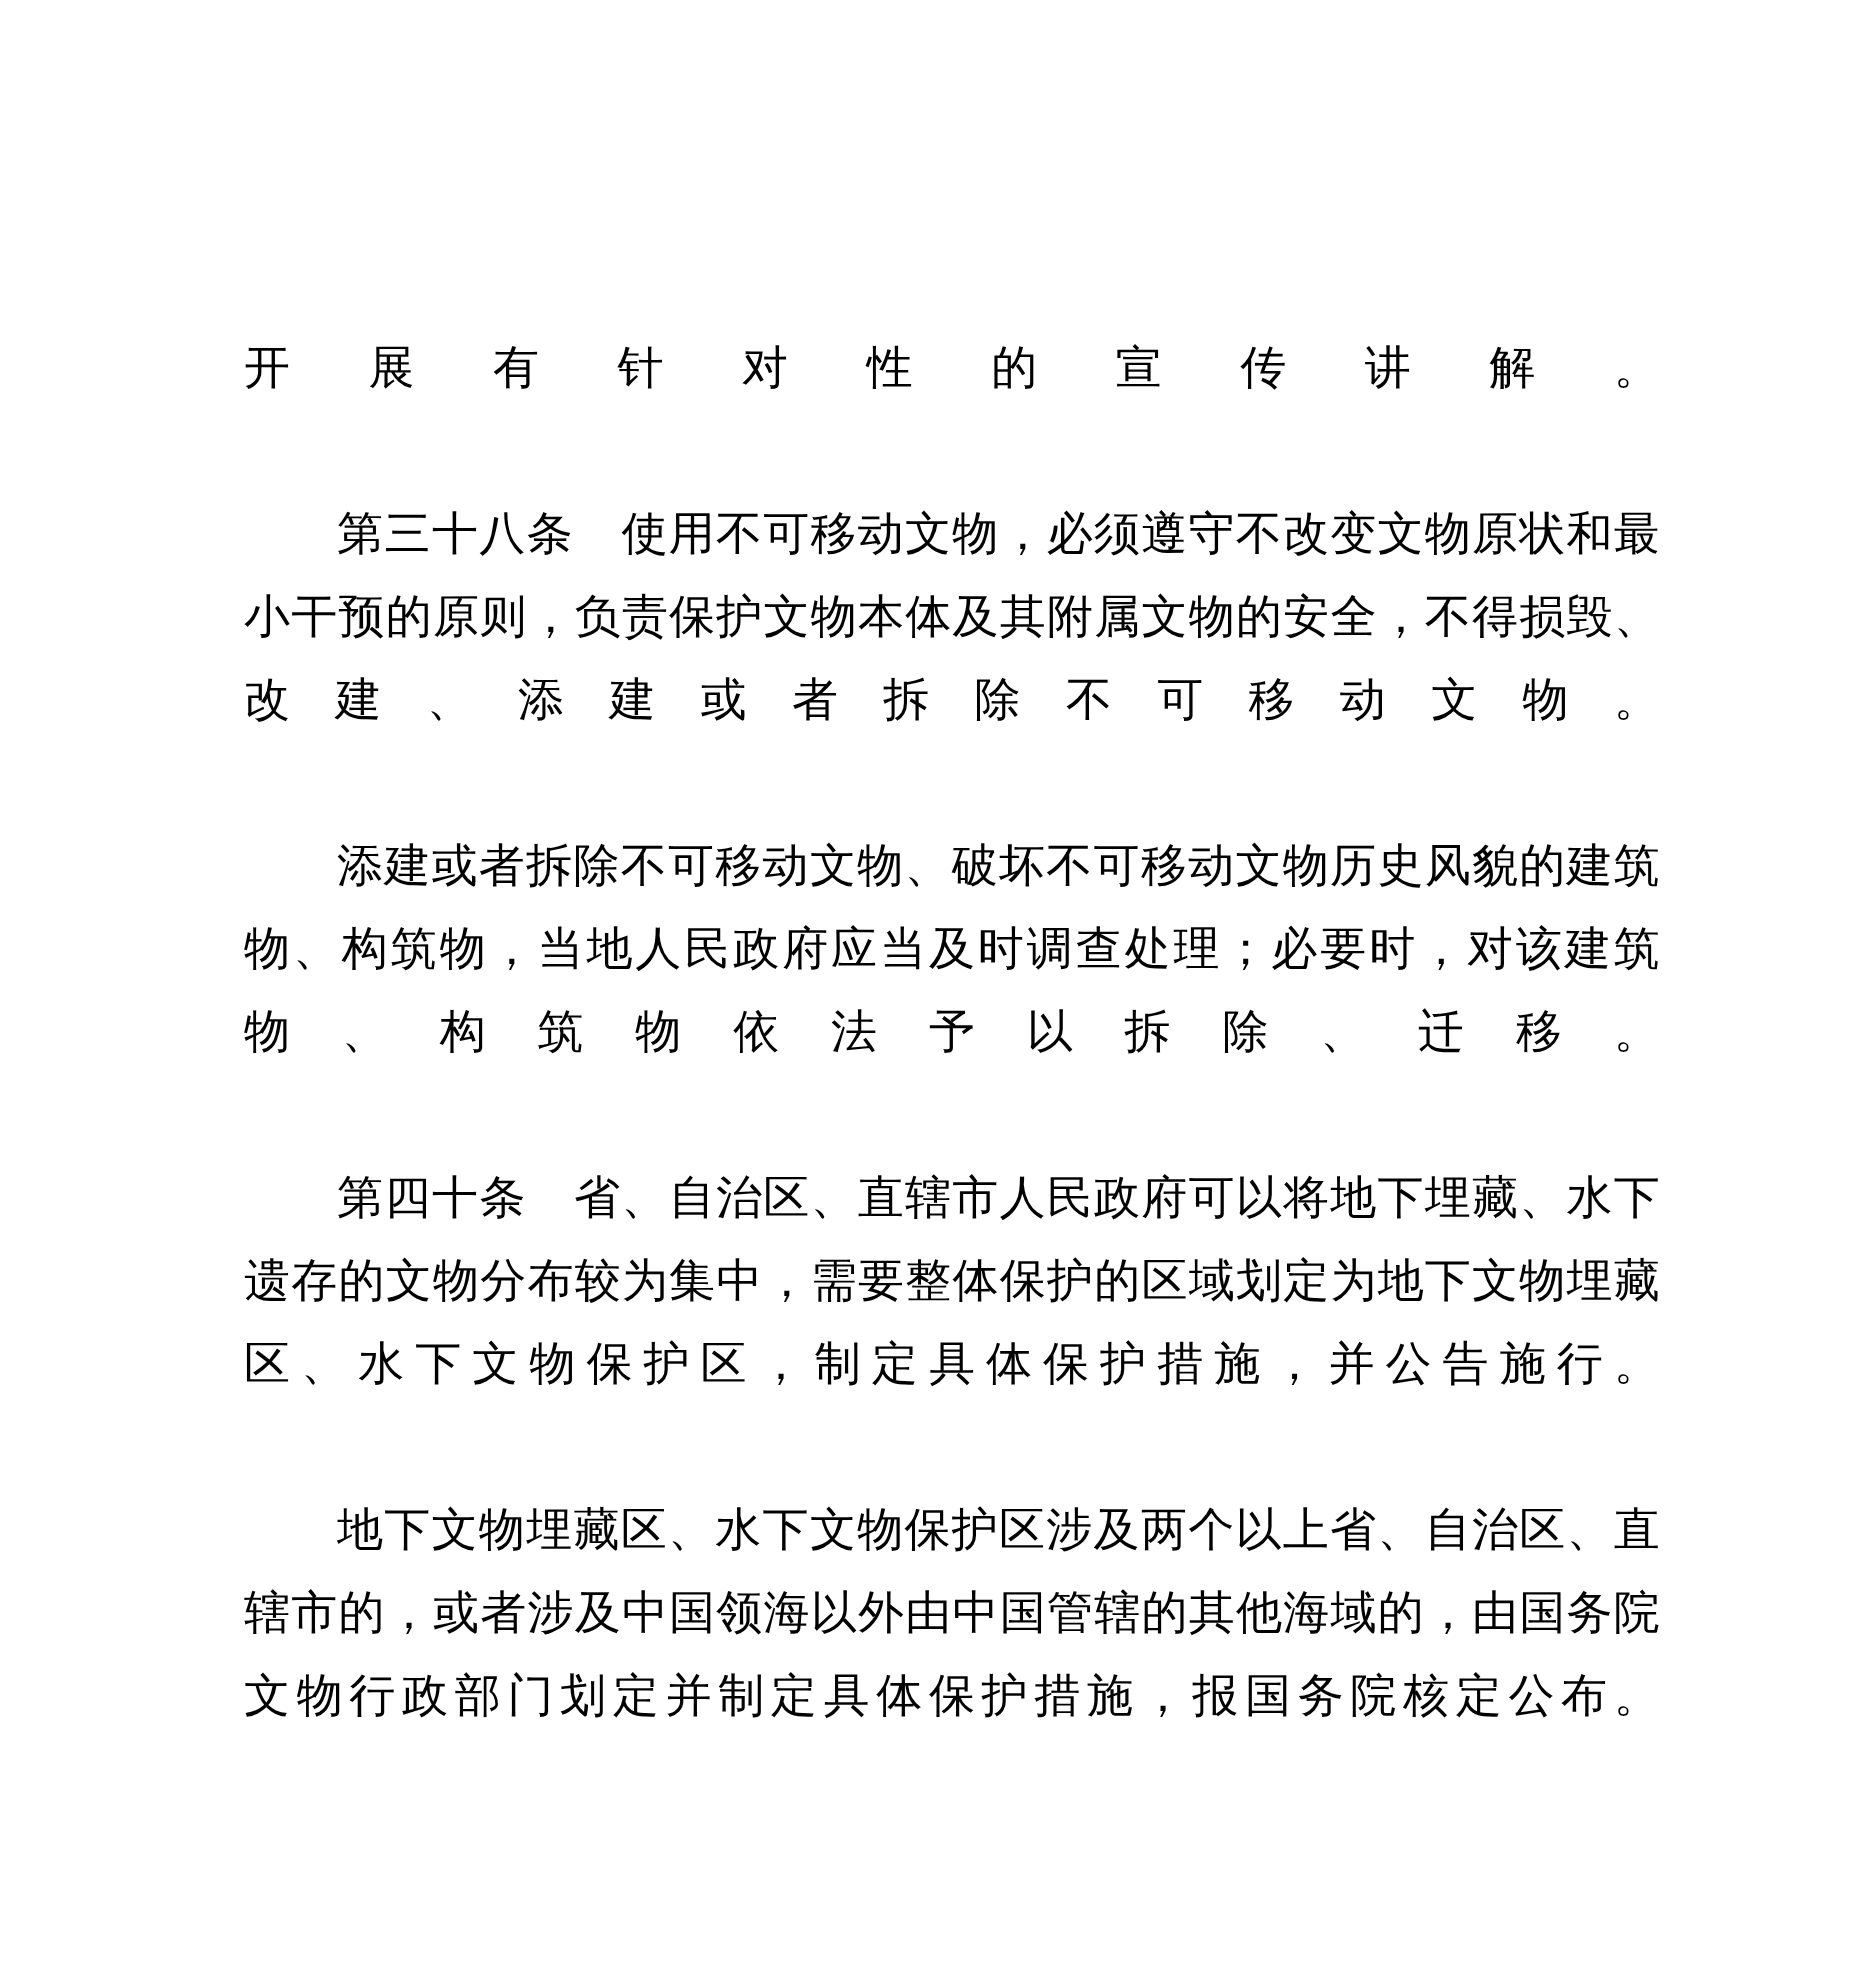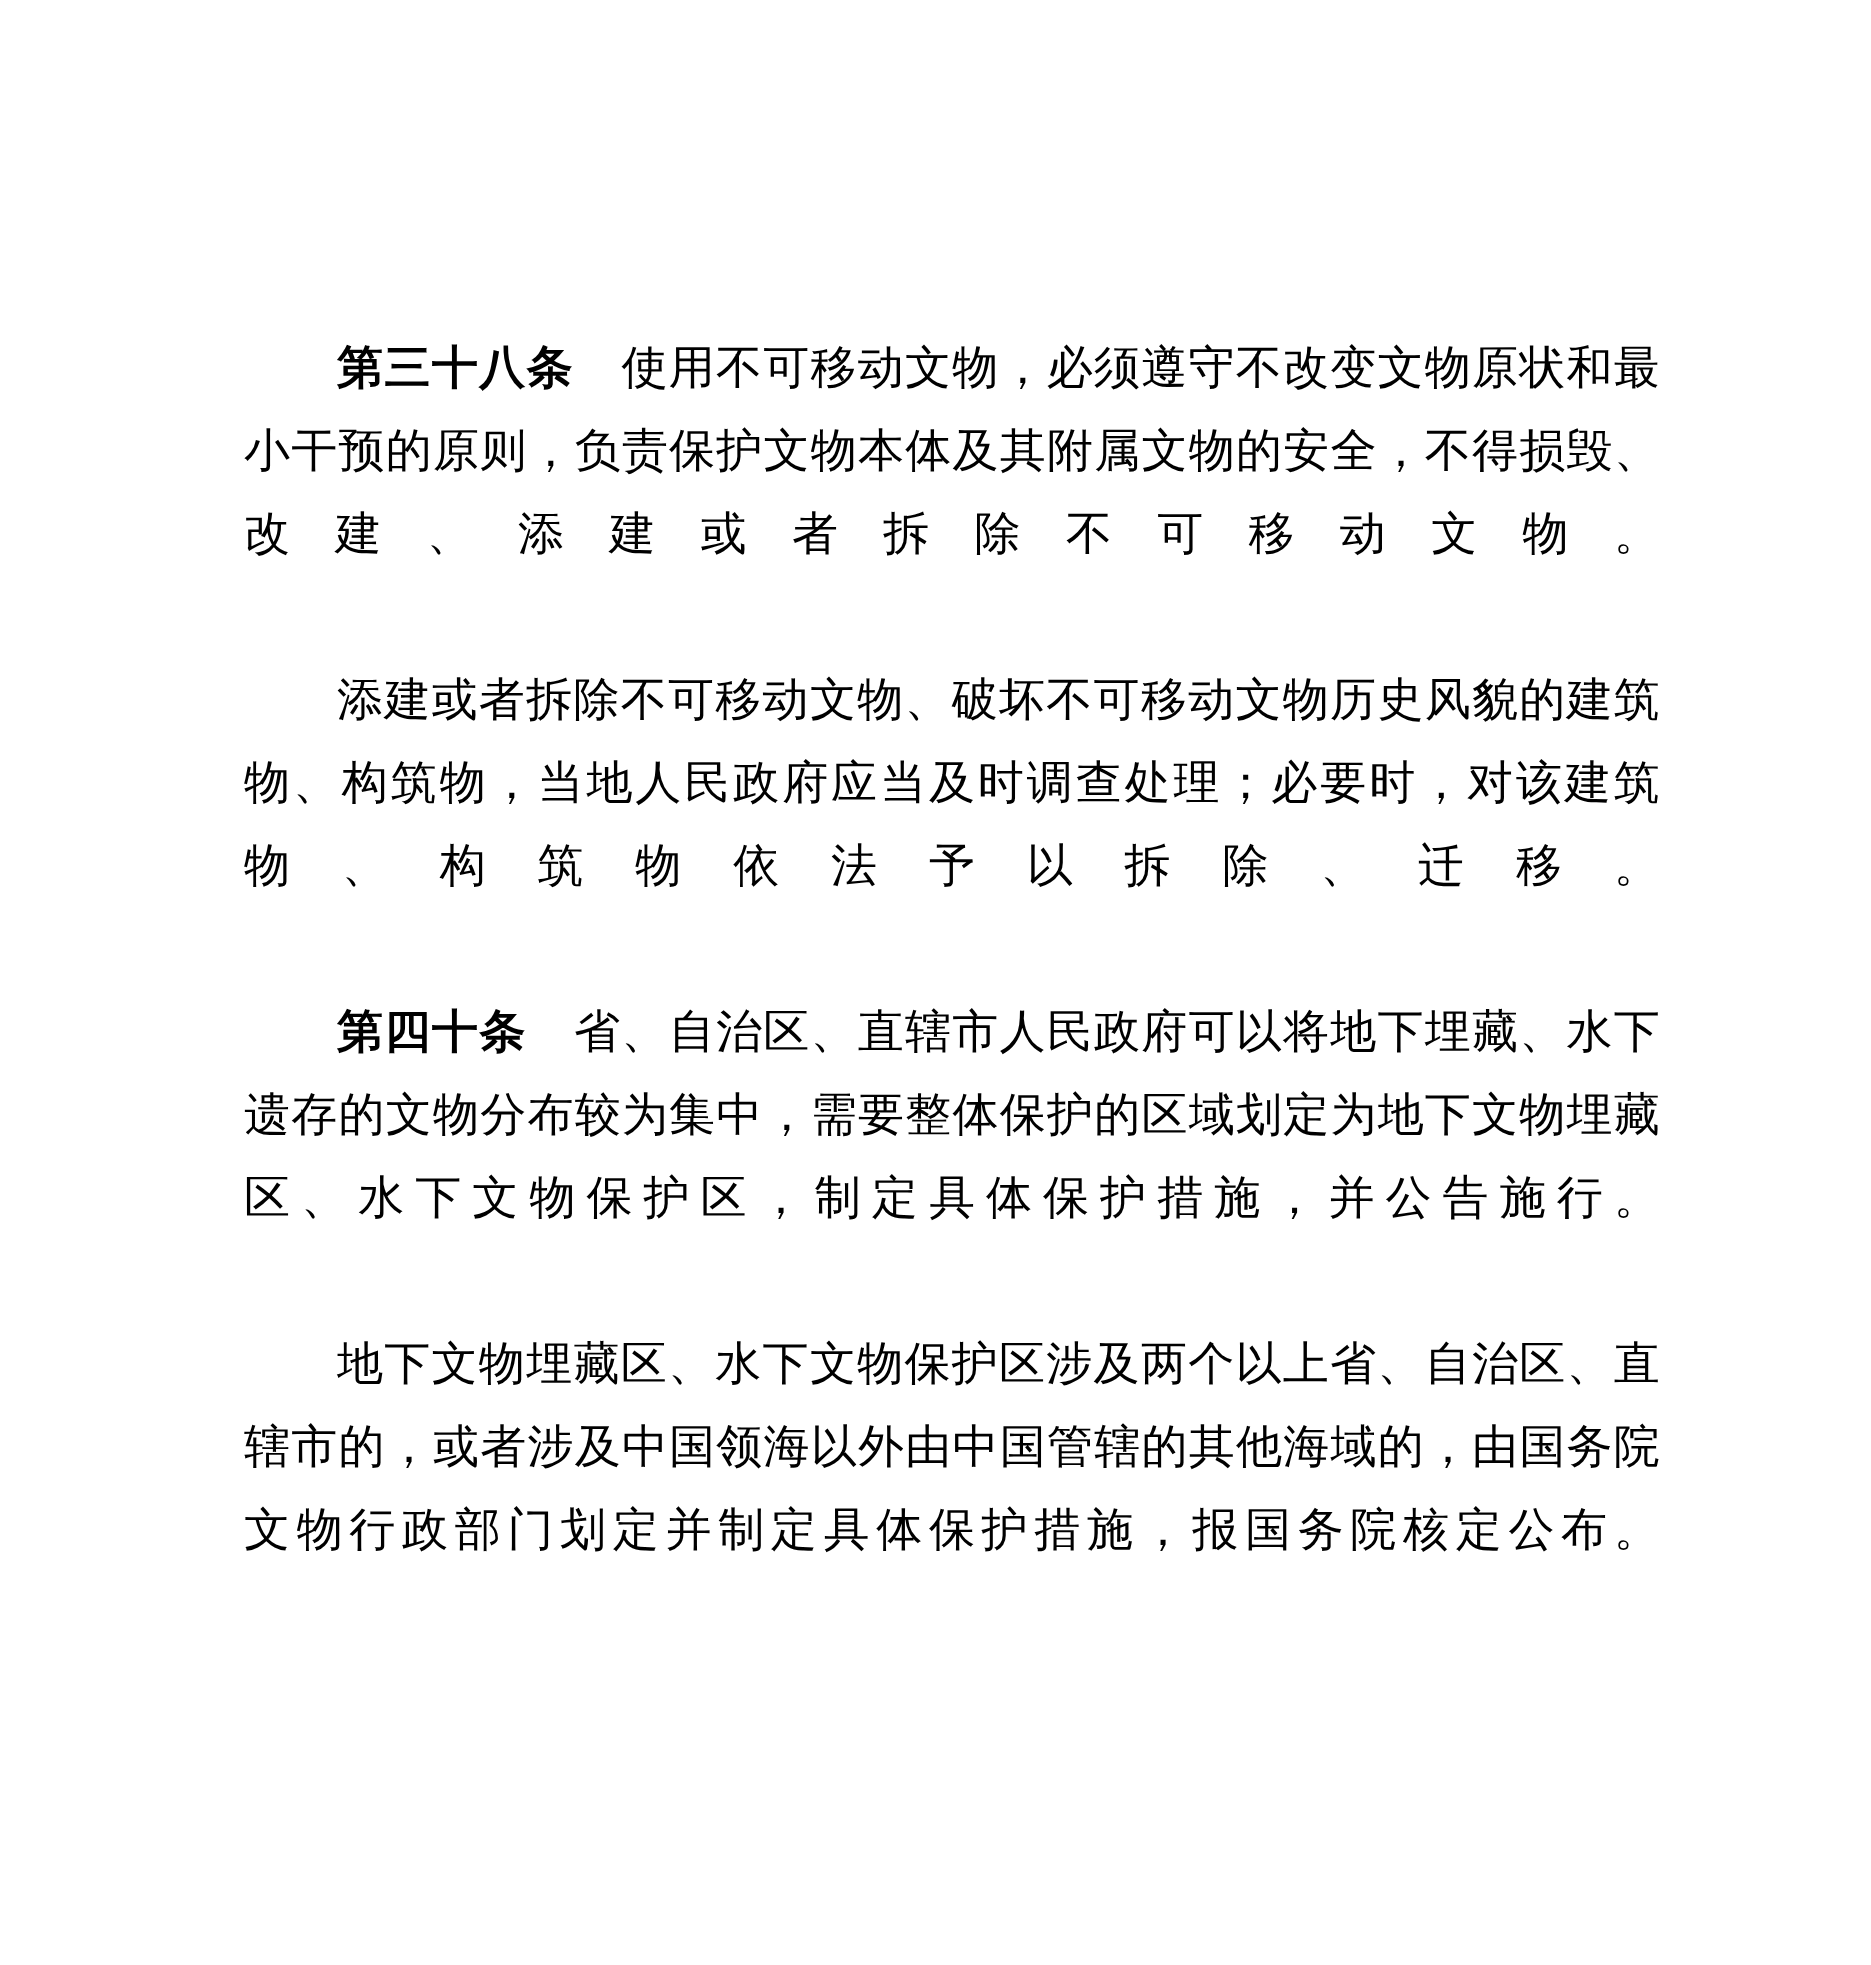--- a/index.html
+++ b/index.html
@@ -39,31 +39,32 @@
   p.para.indent {
     text-indent: 93px;
   }
   
   p.para::after {
     content: "";
     display: inline-block;
     width: 100%;
   }
   .art-label {
-    font-weight: bold;
+    font-weight: normal;
     letter-spacing: 0.4px;
   }
 </style>
 </head>
 <body>
 
 <div class="page">
 
   <div class="body-text">
 
+    <p class="para">开展有针对性的宣传讲解。</p>
 
     <p class="para indent"><span class="art-label">第三十八条</span><span>　</span><span>使用不可移动文物，必须遵守不改变文物原状和最小干预的原则，负责保护文物本体及其附属文物的安全，不得损毁、改建、添建或者拆除不可移动文物。</span></p>
 
     <p class="para indent">添建或者拆除不可移动文物、破坏不可移动文物历史风貌的建筑物、构筑物，当地人民政府应当及时调查处理；必要时，对该建筑物、构筑物依法予以拆除、迁移。</p>
 
 
     <p class="para indent"><span class="art-label">第四十条</span><span>　</span><span>省、自治区、直辖市人民政府可以将地下埋藏、水下遗存的文物分布较为集中，需要整体保护的区域划定为地下文物埋藏区、水下文物保护区，制定具体保护措施，并公告施行。</span></p>
 
     <p class="para indent">地下文物埋藏区、水下文物保护区涉及两个以上省、自治区、直辖市的，或者涉及中国领海以外由中国管辖的其他海域的，由国务院文物行政部门划定并制定具体保护措施，报国务院核定公布。</p>
 

